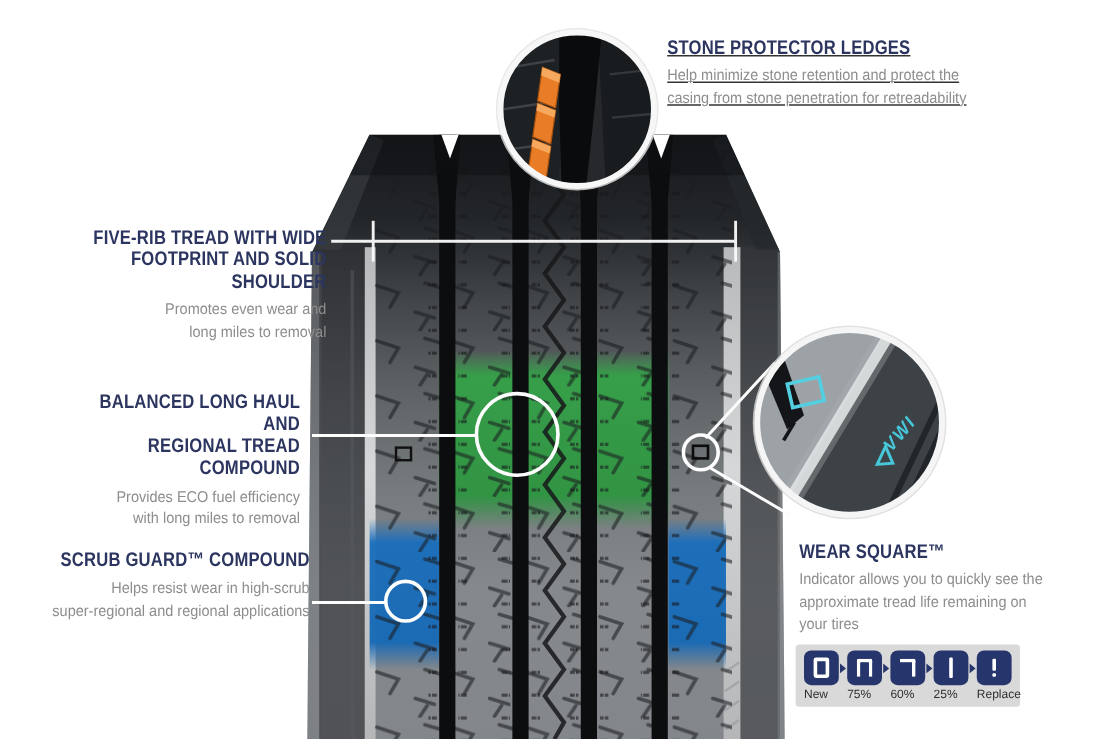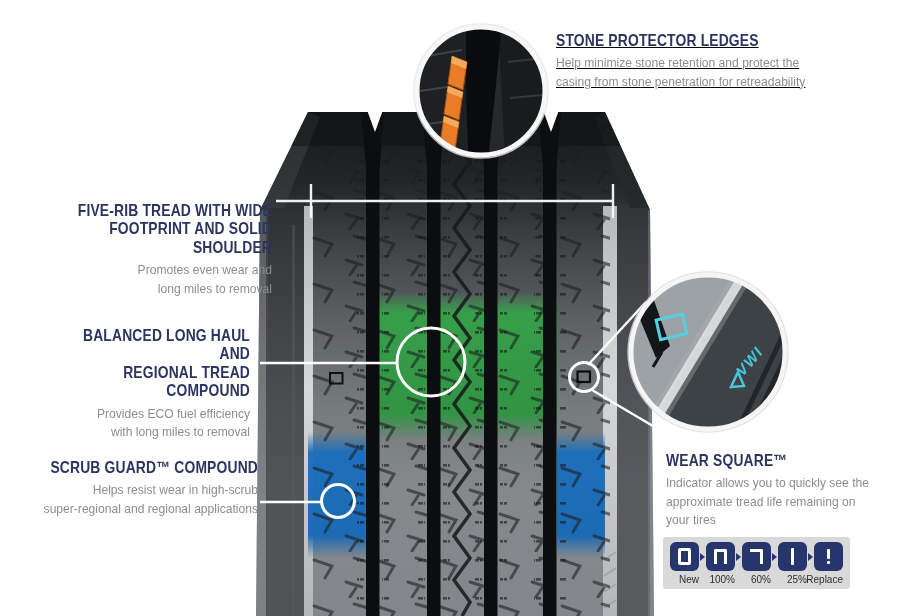--- a/index.html
+++ b/index.html
@@ -11,21 +11,21 @@
                  white-space:pre-line;letter-spacing:0.2px;transform:scaleX(0.84);}
   .callout-desc{color:#8d8d8d;font-size:13px;line-height:1.4;white-space:pre-line;
                 margin-top:5px;transform:scaleX(0.93);}
   .align-right{text-align:right;}
   .align-right .callout-title,.align-right .callout-desc{transform-origin:100% 0;}
   .align-left .callout-title,.align-left .callout-desc{transform-origin:0 0;}
   
   .ws-strip{position:absolute;left:663px;top:537px;background:#d9d9d9;border-radius:3px;
             padding:5px 7px 4px 7px;}
   .ws-row{display:flex;align-items:flex-start;}
-  .ws-item{display:flex;flex-direction:column;align-items:flex-end;width:29px;}
+  .ws-item{display:flex;flex-direction:column;align-items:flex-start;width:29px;}
   .ws-icon{width:29px;height:29px;background:#26356b;border-radius:6px;display:flex;
            align-items:center;justify-content:center;box-sizing:border-box;}
   .ws-label{font-size:10px;color:#2e2e2e;margin-top:3px;white-space:nowrap;}
   .ws-arrow{margin:11px 1px 0 1px;width:0;height:0;border-left:5px solid #26356b;
             border-top:4px solid transparent;border-bottom:4px solid transparent;}
   .g-new{width:13px;height:17px;border:3px solid #fff;border-radius:2px;box-sizing:border-box;}
   .g-75{width:13px;height:15px;border:3px solid #fff;border-bottom:none;
         border-radius:2px 2px 0 0;box-sizing:border-box;}
   .g-50{width:13px;height:15px;border-top:3px solid #fff;border-right:3px solid #fff;
         border-radius:0 2px 0 0;box-sizing:border-box;}
@@ -213,21 +213,21 @@
       <circle cx="708" cy="352" r="77" fill="none" stroke="#f5f5f5" stroke-width="5"></circle>
     </g>
   </svg>
 
   <div class="callout align-left" style="left:556px;top:31px;width:330px;text-decoration:underline;">
     <div class="callout-title">STONE PROTECTOR LEDGES</div>
     <div class="callout-desc">Help minimize stone retention and protect the
 casing from stone penetration for retreadability</div>
   </div>
 
-  <div class="callout align-right" style="left:20px;top:189px;width:252px;margin-top:12px;">
+  <div class="callout align-right" style="left:20px;top:189px;width:252px;">
     <div class="callout-title">FIVE-RIB TREAD WITH WIDE
 FOOTPRINT AND SOLID SHOULDER</div>
     <div class="callout-desc">Promotes even wear and
 long miles to removal</div>
   </div>
 
   <div class="callout align-right" style="left:12px;top:326px;width:238px;">
     <div class="callout-title">BALANCED LONG HAUL AND
 REGIONAL TREAD COMPOUND</div>
     <div class="callout-desc">Provides ECO fuel efficiency
@@ -253,21 +253,21 @@
         <div class="ws-icon">
             <div class="g-new"></div>
           </div>
         <div class="ws-label">New</div>
       </div>
       <div class="ws-arrow"></div>
       <div class="ws-item">
         <div class="ws-icon">
             <div class="g-75"></div>
           </div>
-        <div class="ws-label">100%</div>
+        <div class="ws-label">75%</div>
       </div>
       <div class="ws-arrow"></div>
       <div class="ws-item">
         <div class="ws-icon">
             <div class="g-50"></div>
           </div>
         <div class="ws-label">60%</div>
       </div>
       <div class="ws-arrow"></div>
       <div class="ws-item">

